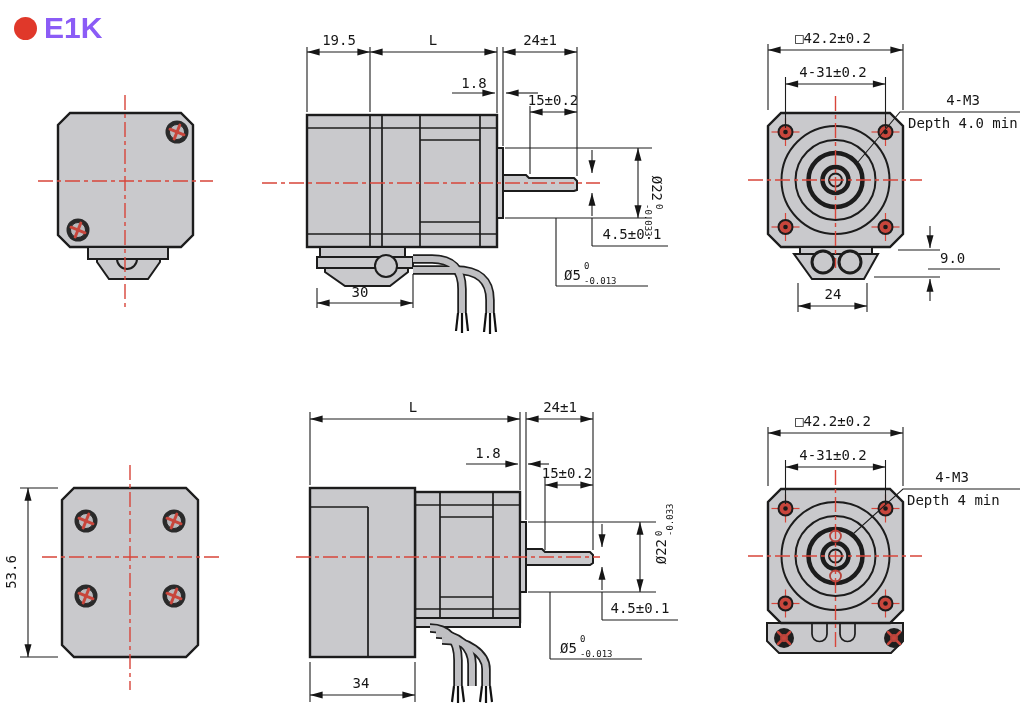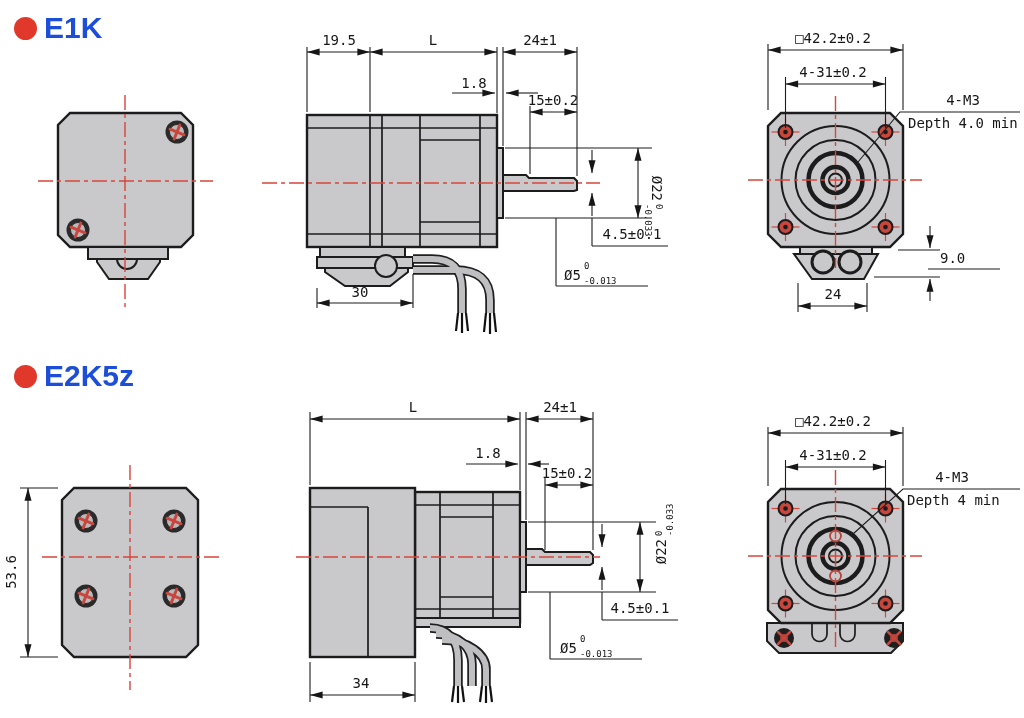--- a/index.html
+++ b/index.html
@@ -1,20 +1,20 @@
 <!DOCTYPE html>
 <html style="--body_fill: #c9c9cc; --line: #1c1c1c; --centerline: #d8453a; --accent: #e0382a; --hole_fill: #c8463c; --wire_fill: #bfbfc2;"><head>
 <meta charset="utf-8">
 <style>
   html,body { margin:0; padding:0; background:#ffffff; }
   #canvas { position:relative; width:1024px; height:718px; background:#fff; overflow:hidden; }
   #drawing { position:absolute; left:0; top:0; }
   .title { position:absolute; display:flex; align-items:center; gap:7px;
            font-family:"Liberation Sans","DejaVu Sans",sans-serif; font-weight:bold;
-           font-size:30px; color:#1d4ed8; }
+           font-size:30px; color:#8b5cf6; }
   .dot { width:23px; height:23px; border-radius:50%; background:var(--accent,#e0382a); }
   svg text { font-family:"DejaVu Sans Mono","DejaVu Sans",monospace; fill:#161616; }
   .dt  { font-size:14px; text-anchor:middle; }
   .dts { font-size:14px; text-anchor:start; }
   .dte { font-size:14px; text-anchor:end; }
   .tol { font-size:9px;  text-anchor:start; }
   .body  { fill:var(--body_fill,#c9c9cc); stroke:var(--line,#1c1c1c); stroke-width:2.4; }
   .body2 { fill:var(--body_fill,#c9c9cc); stroke:var(--line,#1c1c1c); stroke-width:2; }
   .inner { fill:none; stroke:var(--line,#1c1c1c); stroke-width:1.7; }
   .thin  { fill:none; stroke:var(--line,#1c1c1c); stroke-width:1.1; }
@@ -35,24 +35,20 @@
   .bristle  { stroke:#111; stroke-width:2.2; }
 </style>
 </head>
 <body>
 
 <div id="canvas">
 
   <div class="title" style="left:14px; top:11px;">
     <span class="dot"></span>
     <span>E1K</span>
-  </div>
-  <div class="title" style="left:14px; top:359px;">
-    <span class="dot"></span>
-    <span>E2K5z</span>
   </div>
 
   <svg id="drawing" width="1024" height="718" viewBox="0 0 1024 718">
     <defs>
       <marker id="ae" markerWidth="13" markerHeight="9" refX="12" refY="4" orient="auto">
         <path d="M0.5,0.8 L12,4 L0.5,7.2 Z" fill="#161616"></path>
       </marker>
       <marker id="as" markerWidth="13" markerHeight="9" refX="12" refY="4" orient="auto-start-reverse">
         <path d="M0.5,0.8 L12,4 L0.5,7.2 Z" fill="#161616"></path>
       </marker>

